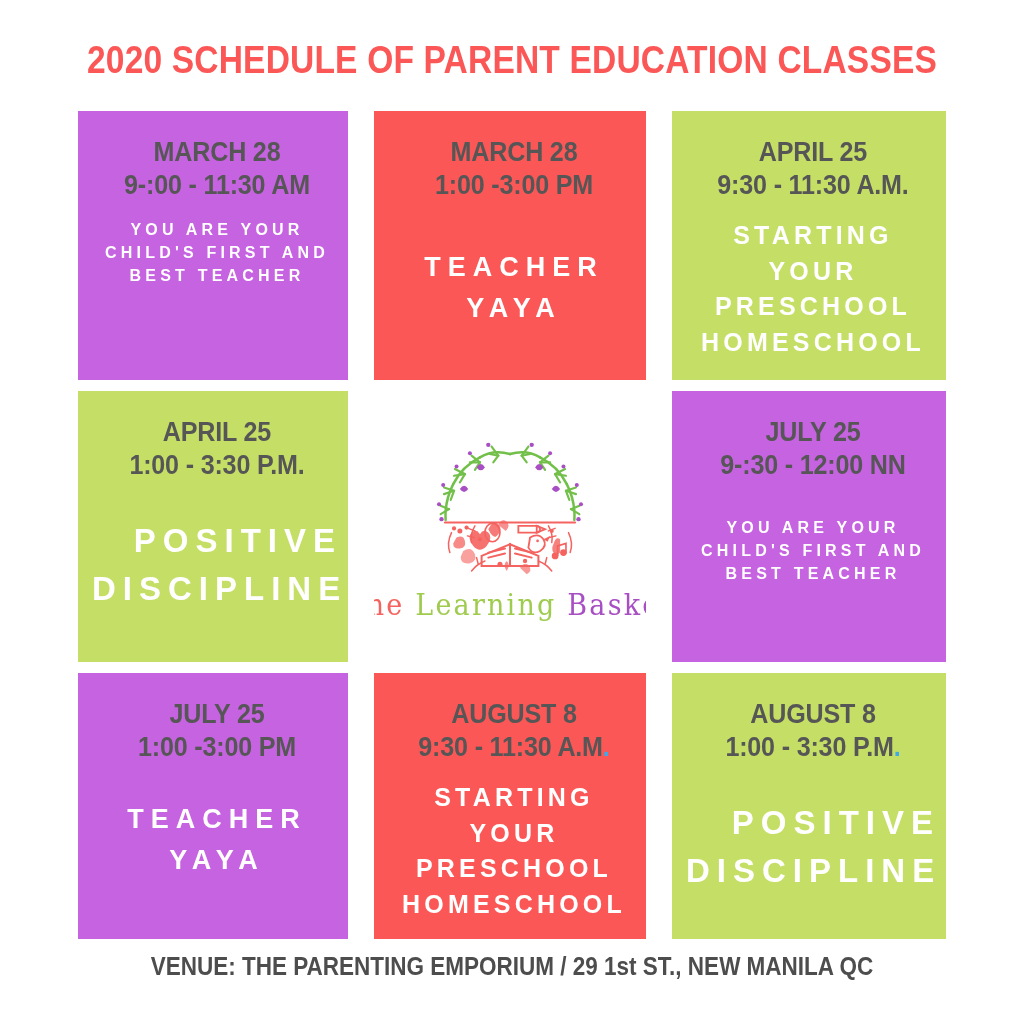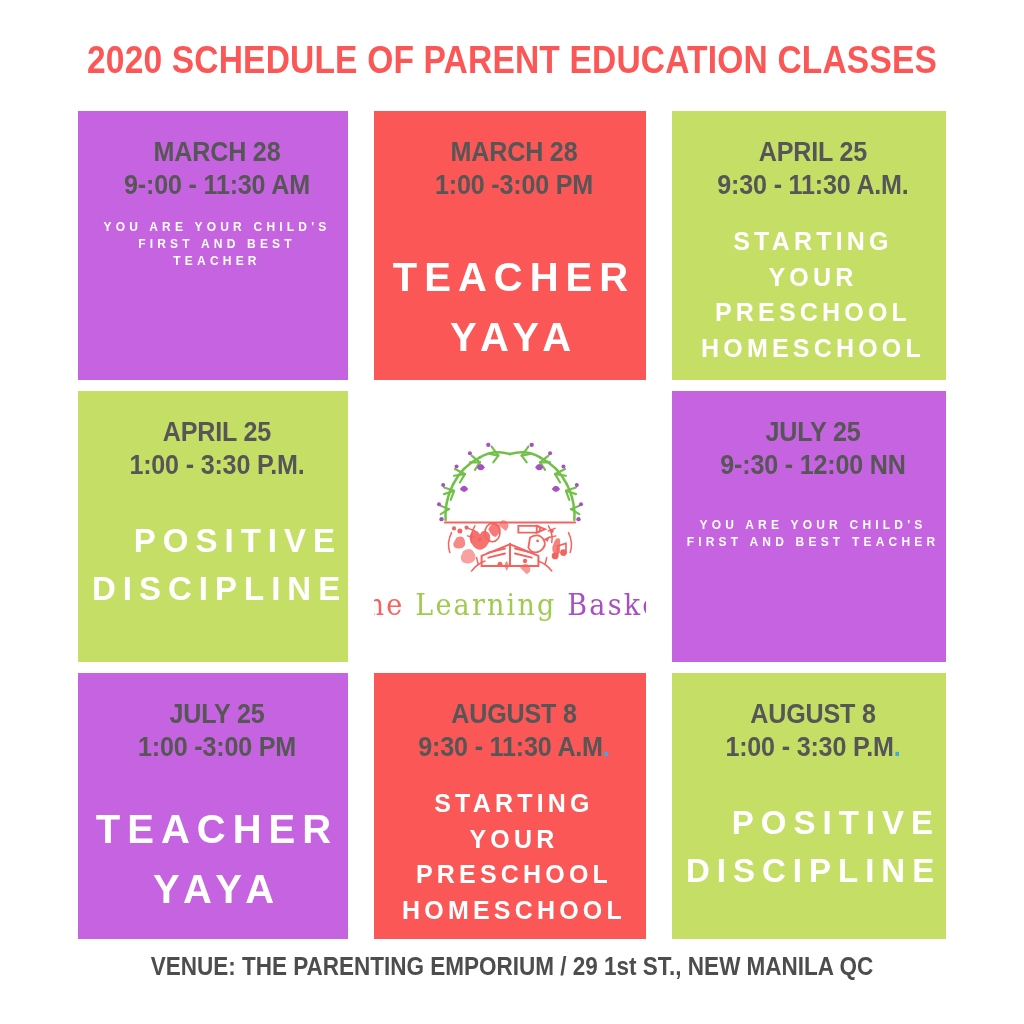--- a/index.html
+++ b/index.html
@@ -70,25 +70,25 @@
   }
   .blue-dot{color:#3FA9E8;}
   .card-topic{
     color:#ffffff;
     font-weight:bold;
     letter-spacing:4.2px;
     line-height:1.42;
     margin-top:16px;
     padding:0 6px;
   }
-  .topic-sm{font-size:12px;}
+  .topic-sm{font-size:16px;}
   .topic-md{font-size:25px;}
   .topic-lg{font-size:33px;letter-spacing:7px;line-height:1.45;text-align:right;}
-  .topic-xl{font-size:40px;letter-spacing:7px;line-height:1.5;}
-  .card-topic.tight{margin-top:21px;}
+  .topic-xl{font-size:27px;letter-spacing:7px;line-height:1.5;}
+  .card-topic.tight{margin-top:15px;}
   .card-topic.loose{margin-top:34px;}
   .card-topic.looser{margin-top:44px;}
 
   
   .logo-wrap{
     width:100%;height:100%;
     display:flex;flex-direction:column;
     align-items:center;justify-content:center;
     padding-top:6px;box-sizing:border-box;
   }

